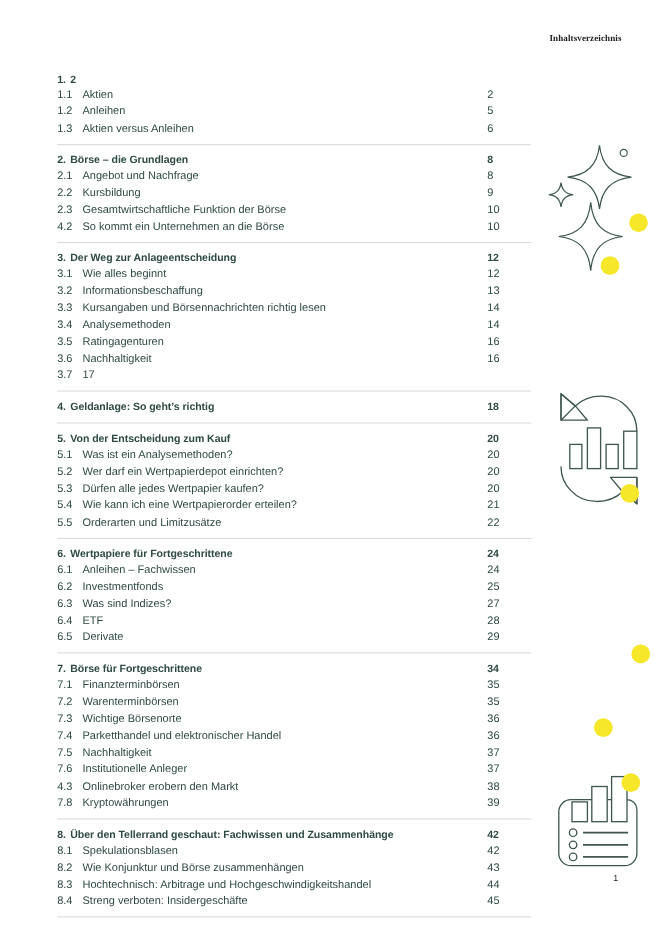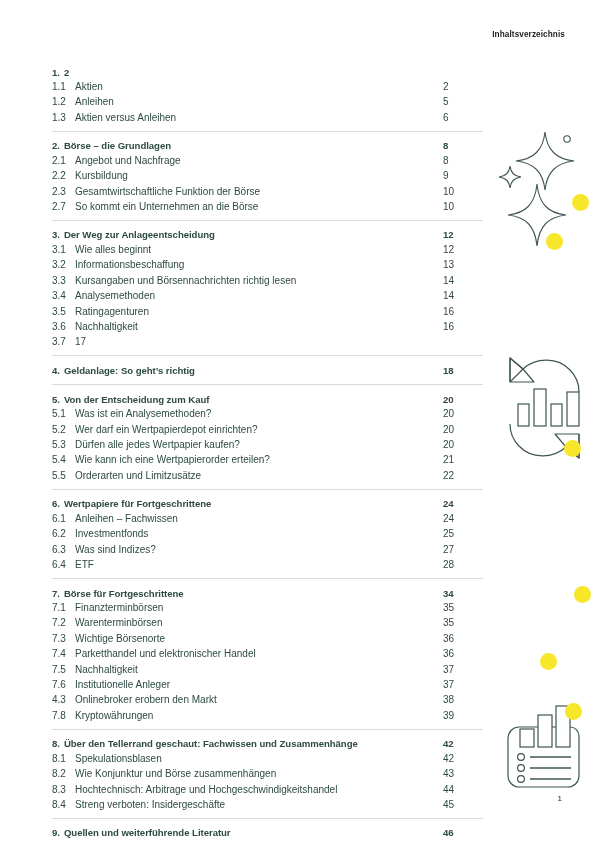--- a/index.html
+++ b/index.html
@@ -18,20 +18,21 @@
 
   
   .running-header {
     position: absolute;
     top: 30px;
     right: 30px;
     font-size: 8.2px;
     font-weight: bold;
     color: #1d1d1b;
     letter-spacing: 0.1px;
+    font-family: Liberation Serif, serif;
   }
 
   
   .toc {
     position: absolute;
     left: 52px;
     top: 58px;
     width: 431px;
   }
 
@@ -164,21 +165,21 @@
           <span class="num">2.2</span>
           <span class="label">Kursbildung</span>
           <span class="page-no">9</span>
         </div>
         <div class="row sub">
           <span class="num">2.3</span>
           <span class="label">Gesamtwirtschaftliche Funktion der Börse</span>
           <span class="page-no">10</span>
         </div>
         <div class="row sub">
-          <span class="num">2.7</span>
+          <span class="num">4.2</span>
           <span class="label">So kommt ein Unternehmen an die Börse</span>
           <span class="page-no">10</span>
         </div>
       </div>
       <div class="toc-group">
         <div class="row chapter">
           <span class="num">3.</span>
           <span class="label">Der Weg zur Anlageentscheidung</span>
           <span class="page-no">12</span>
         </div>
@@ -274,20 +275,25 @@
         </div>
         <div class="row sub">
           <span class="num">6.3</span>
           <span class="label">Was sind Indizes?</span>
           <span class="page-no">27</span>
         </div>
         <div class="row sub">
           <span class="num">6.4</span>
           <span class="label">ETF</span>
           <span class="page-no">28</span>
+        </div>
+        <div class="row sub">
+          <span class="num">6.5</span>
+          <span class="label">Derivate</span>
+          <span class="page-no">29</span>
         </div>
       </div>
       <div class="toc-group">
         <div class="row chapter">
           <span class="num">7.</span>
           <span class="label">Börse für Fortgeschrittene</span>
           <span class="page-no">34</span>
         </div>
         <div class="row sub">
           <span class="num">7.1</span>

